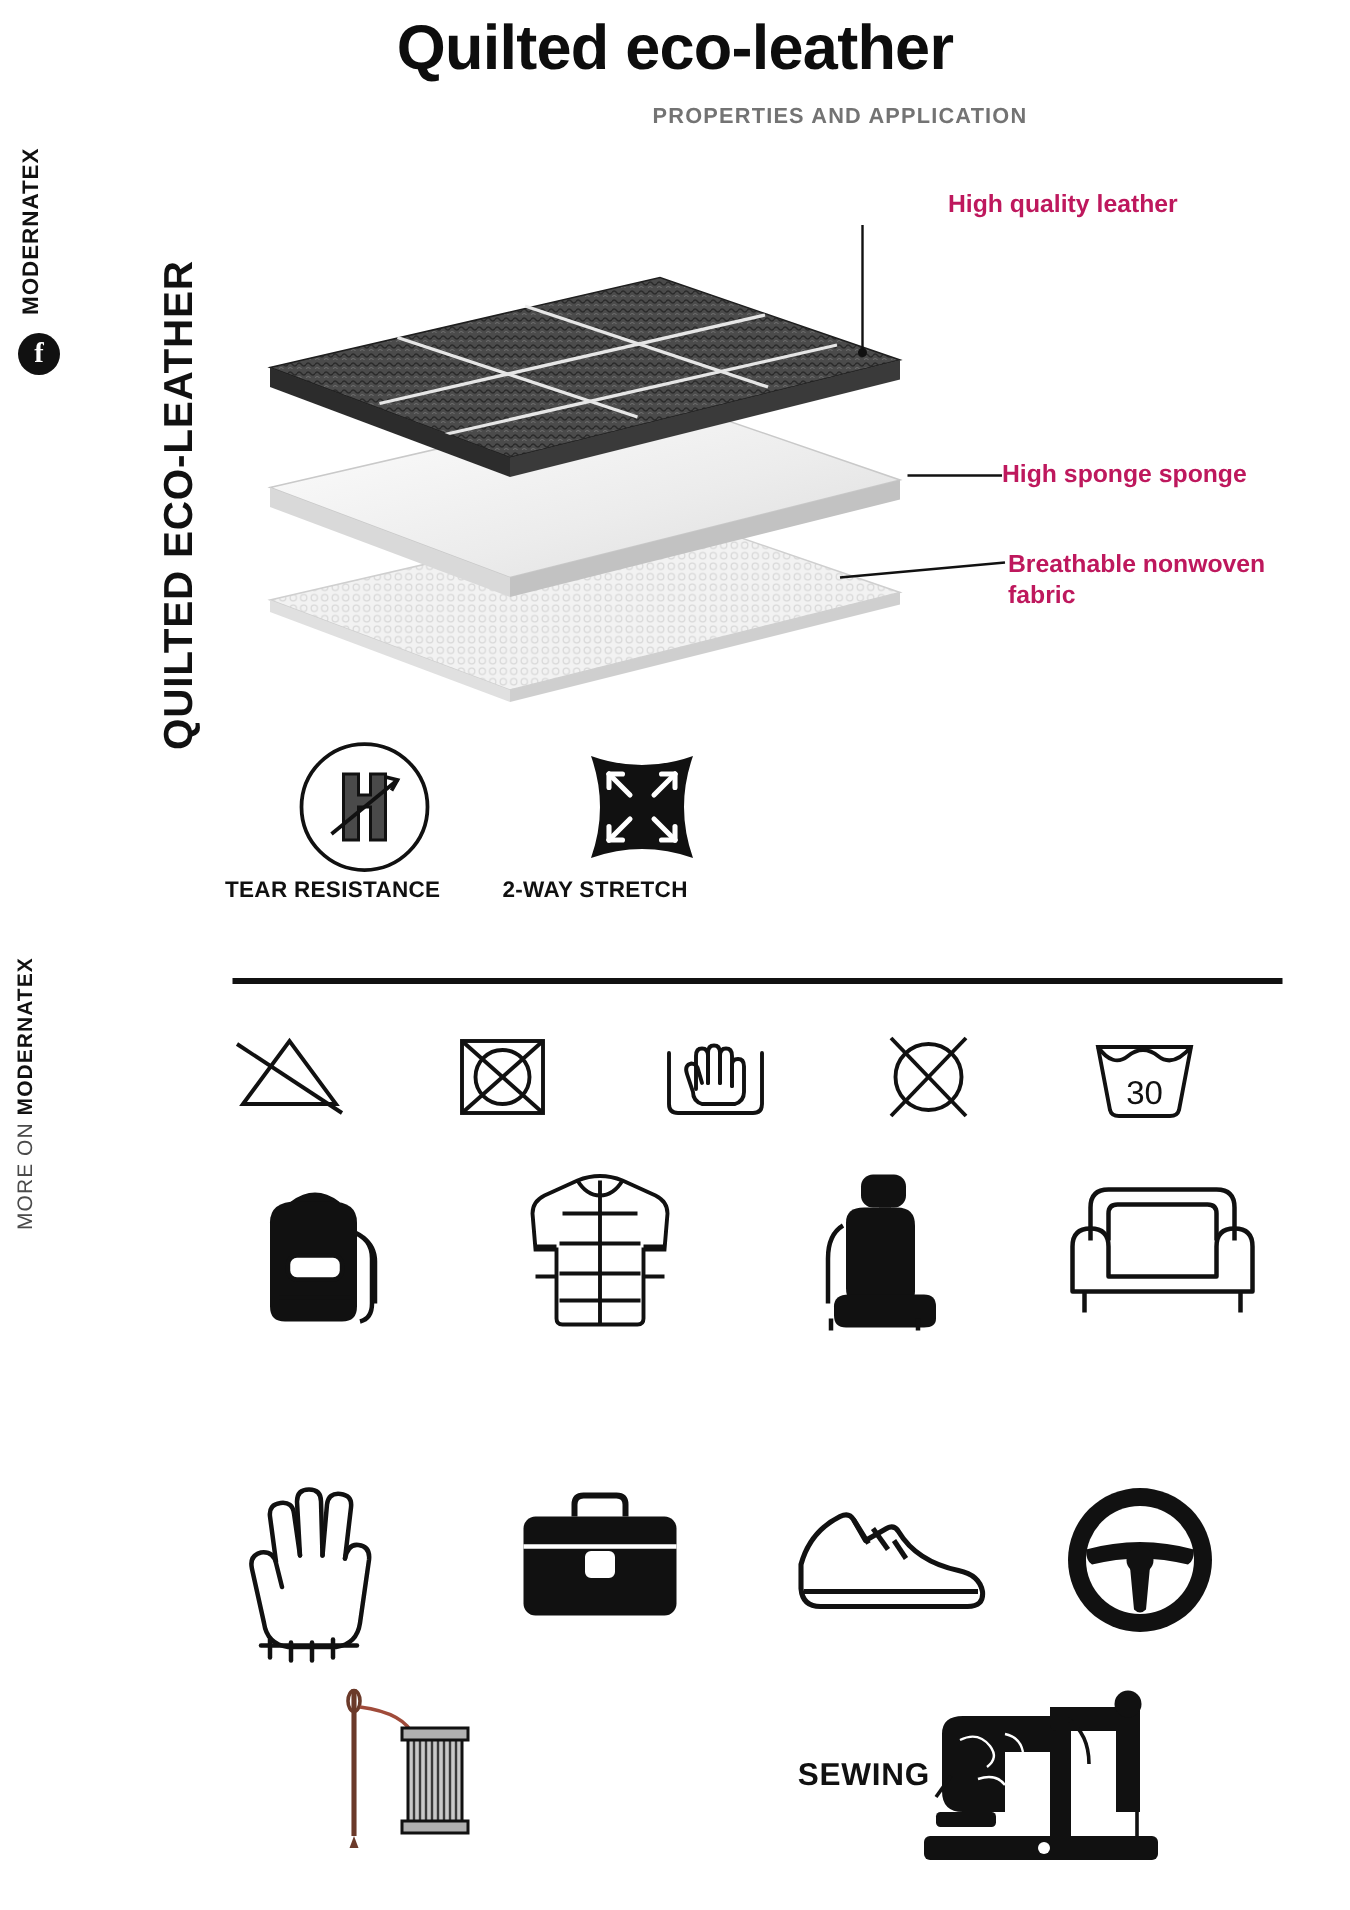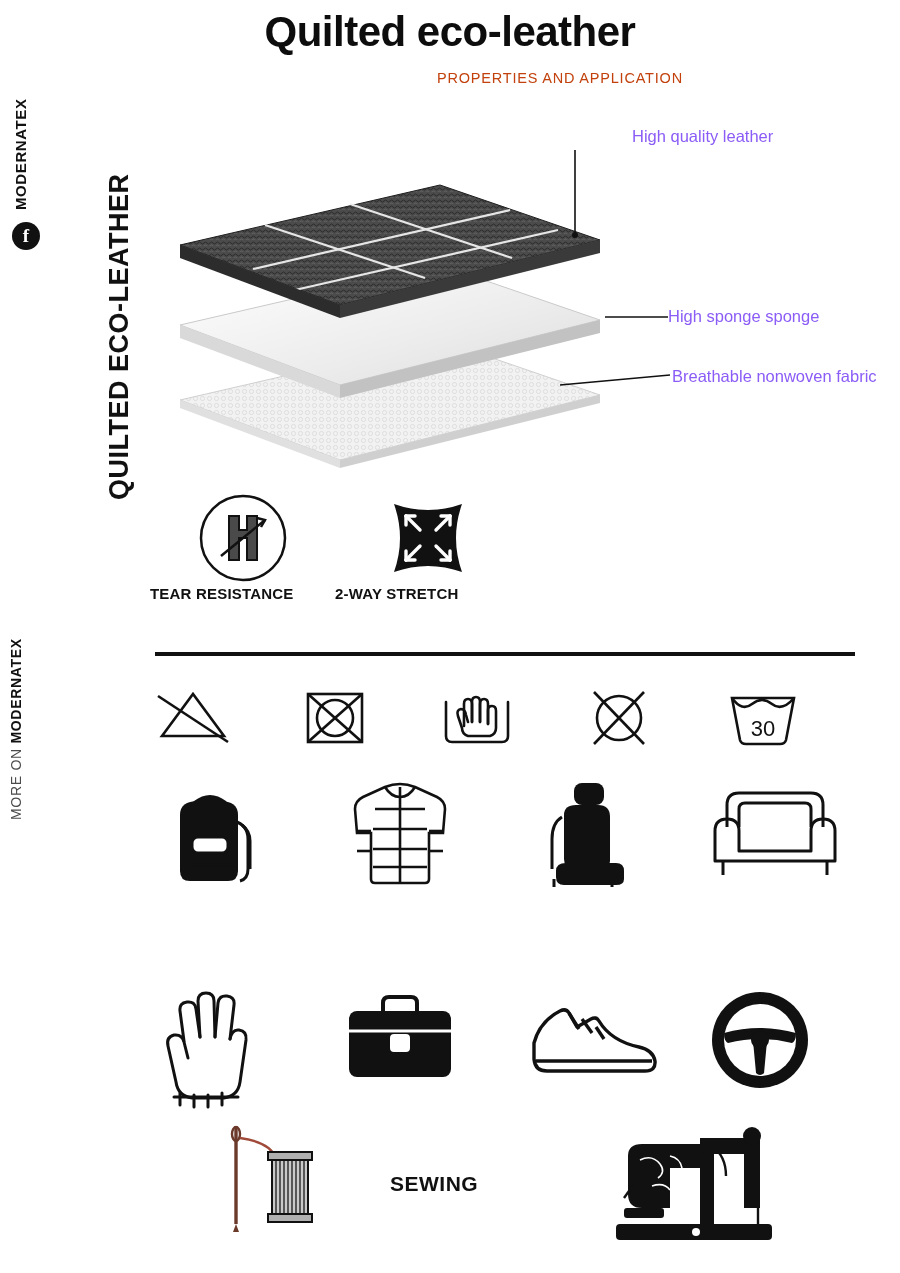--- a/index.html
+++ b/index.html
@@ -84,31 +84,32 @@
     letter-spacing: -0.5px;
     color: #0d0d0d;
   }
   .subtitle {
     position: absolute;
     left: 350px; top: 70px;
     width: 420px;
     text-align: center;
     font-size: 14.5px;
     letter-spacing: 0.8px;
-    color: #c2410c;
+    color: #737373;
+    font-weight: bold;
   }
 
   
   .layers { position: absolute; left: 150px; top: 150px; width: 600px; height: 350px; }
 
   .callout-label {
     position: absolute;
     font-size: 16.5px;
-    font-weight: normal;
-    color: #8b5cf6;
+    font-weight: bold;
+    color: #be185d;
     line-height: 1.25;
   }
   .lbl-leather { left: 632px; top: 126px; }
   .lbl-sponge  { left: 668px; top: 306px; }
   .lbl-nonwoven{ left: 672px; top: 366px; width: 215px; }
 
   
   .features {
     position: absolute;
     left: 150px; top: 490px;
@@ -148,21 +149,21 @@
 
   .apps2 { position: absolute; left: 150px; top: 985px; width: 740px; height: 130px; display: flex; }
   .apps2 .app { width: 185px; text-align: center; }
 
   .sewing-row { position: absolute; left: 150px; top: 1120px; width: 740px; height: 140px; }
   .sewing-needle { position: absolute; left: 70px; top: 0; }
   .sewing-label {
     position: absolute;
     left: 240px; top: 52px;
     width: 230px;
-    text-align: left;
+    text-align: right;
     font-size: 21px;
     font-weight: bold;
     letter-spacing: 0.5px;
     color: #111;
   }
   .sewing-machine { position: absolute; left: 450px; top: 0; }
 
   svg { display: block; }
 </style>
 </head>

